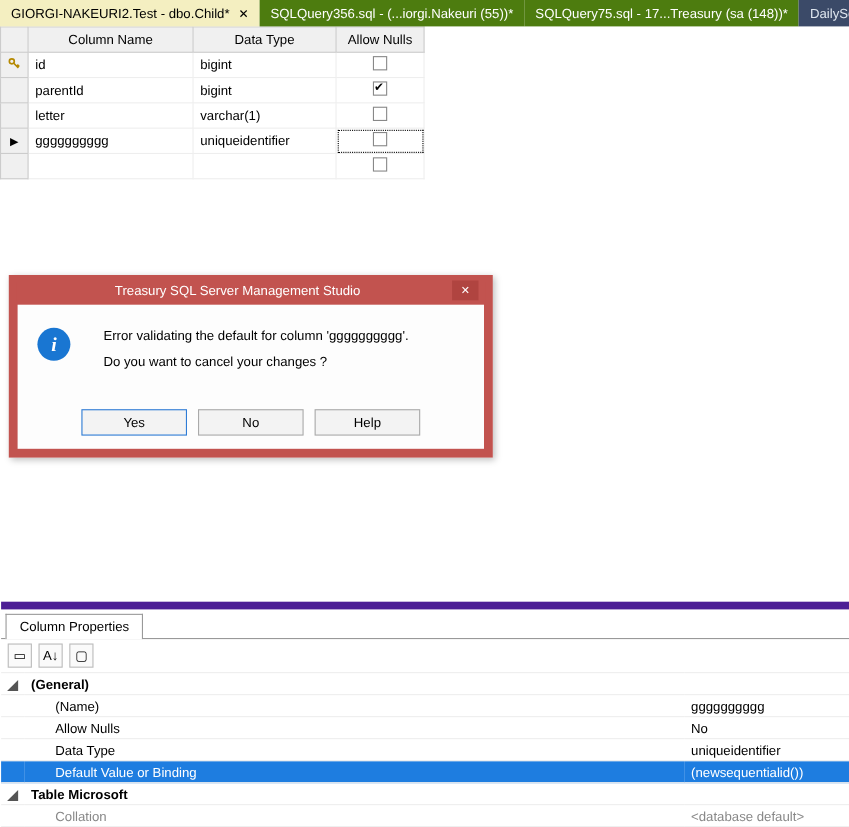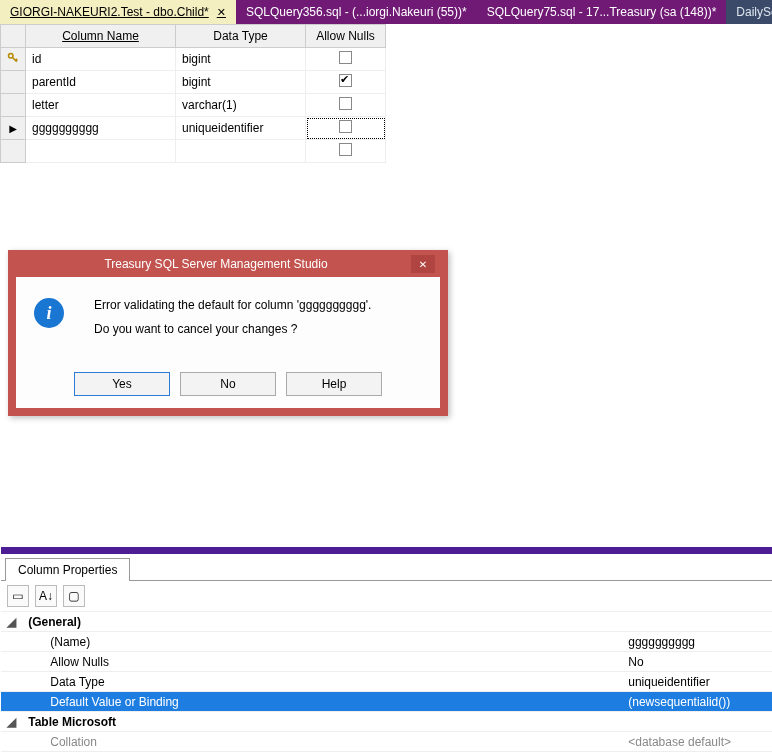--- a/index.html
+++ b/index.html
@@ -1,31 +1,31 @@
 <!DOCTYPE html>
 <html><head>
 <meta charset="utf-8">
 <style>
   * { box-sizing: border-box; font-family: "Segoe UI", Tahoma, sans-serif; font-size: 12px; }
   body { margin: 0; background: #fff; width: 772px; height: 752px; overflow: hidden; position: relative; }
 
   
   .tabstrip { display: flex; height: 24px; background: #fff; }
   .tab { display: flex; align-items: center; padding: 0 10px; white-space: nowrap; cursor: pointer; }
-  .tab.active { background: #f4efc1; color: #000; text-decoration: underline; }
-  .tab.mid { background: #701a75; color: #fff; }
+  .tab.active { background: #f4efc1; color: #000; }
+  .tab.mid { background: #4d7c0f; color: #fff; }
   .tab.dark { background: #3b4a68; color: #dfe6ef; }
   .tab .close { margin-left: 8px; font-size: 11px; }
 
   
   .designer { border-collapse: collapse; margin: 0; }
   .designer th { background: #f0f0f0; border: 1px solid #ccc; font-weight: normal; padding: 4px 6px; text-align: center; }
   .designer td { border: 1px solid #eee; padding: 3px 6px; height: 22px; }
   .rowhdr { width: 22px; background: #f0f0f0; border: 1px solid #ccc !important; text-align: center; }
-  .th-col { width: 150px; text-align: left; text-decoration: underline; }
+  .th-col { width: 150px; text-align: left; }
   .th-dt { width: 130px; text-align: left; }
   .th-null { width: 80px; }
   .cbwrap { text-align: center; }
   .cb { display: inline-block; width: 13px; height: 13px; border: 1px solid #888; background: #fff; position: relative; }
   .cb.checked::after { content: "✔"; position: absolute; top: -2px; left: 0; font-size: 11px; }
   .focus-ring { outline: 1px dotted #000; outline-offset: -2px; }
   .key-icon svg { width: 12px; height: 12px; }
   .arrow-icon { font-size: 10px; }
 
   

